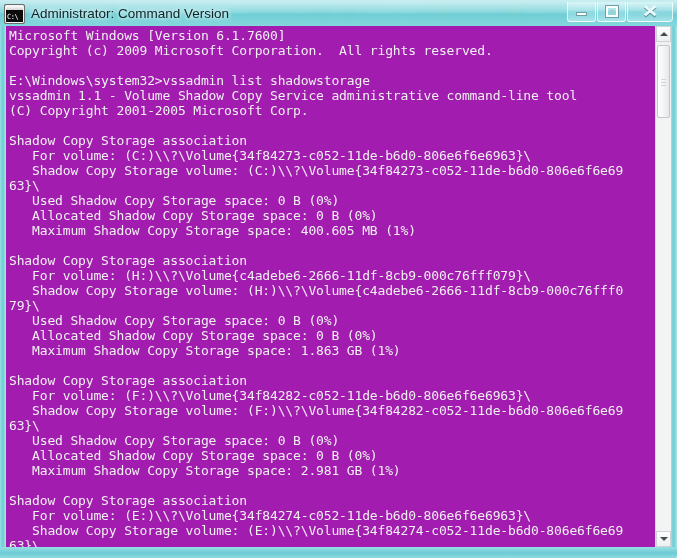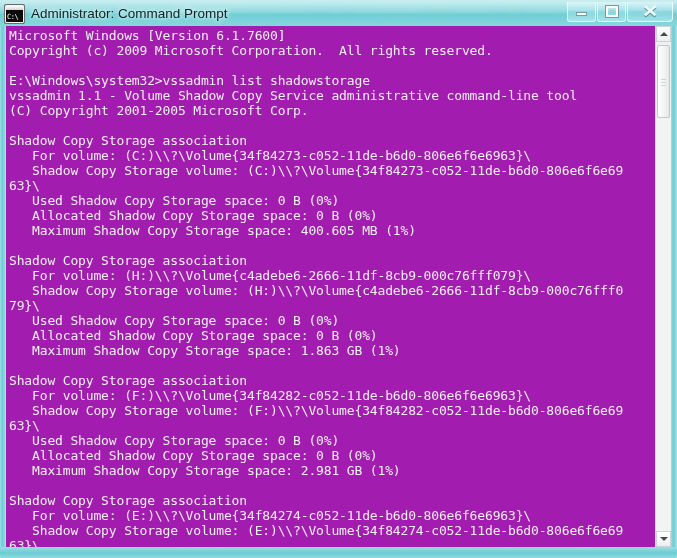--- a/index.html
+++ b/index.html
@@ -310,21 +310,21 @@
   </div>
 </div>
 
 <div id="cmd-window">
 
   <div id="titlebar">
     <div class="title-icon">
       <div class="bar"></div>
       <div class="cglyph">C:\</div>
     </div>
-    <div id="title-text">Administrator: Command Prompt</div>
+    <div id="title-text">Administrator: Command Version</div>
 
     <div id="winbtns">
       <div class="winbtn">
         <div class="glyph-min"></div>
       </div>
       <div class="winbtn">
         <div class="glyph-max">
             <i></i>
           </div>
       </div>

